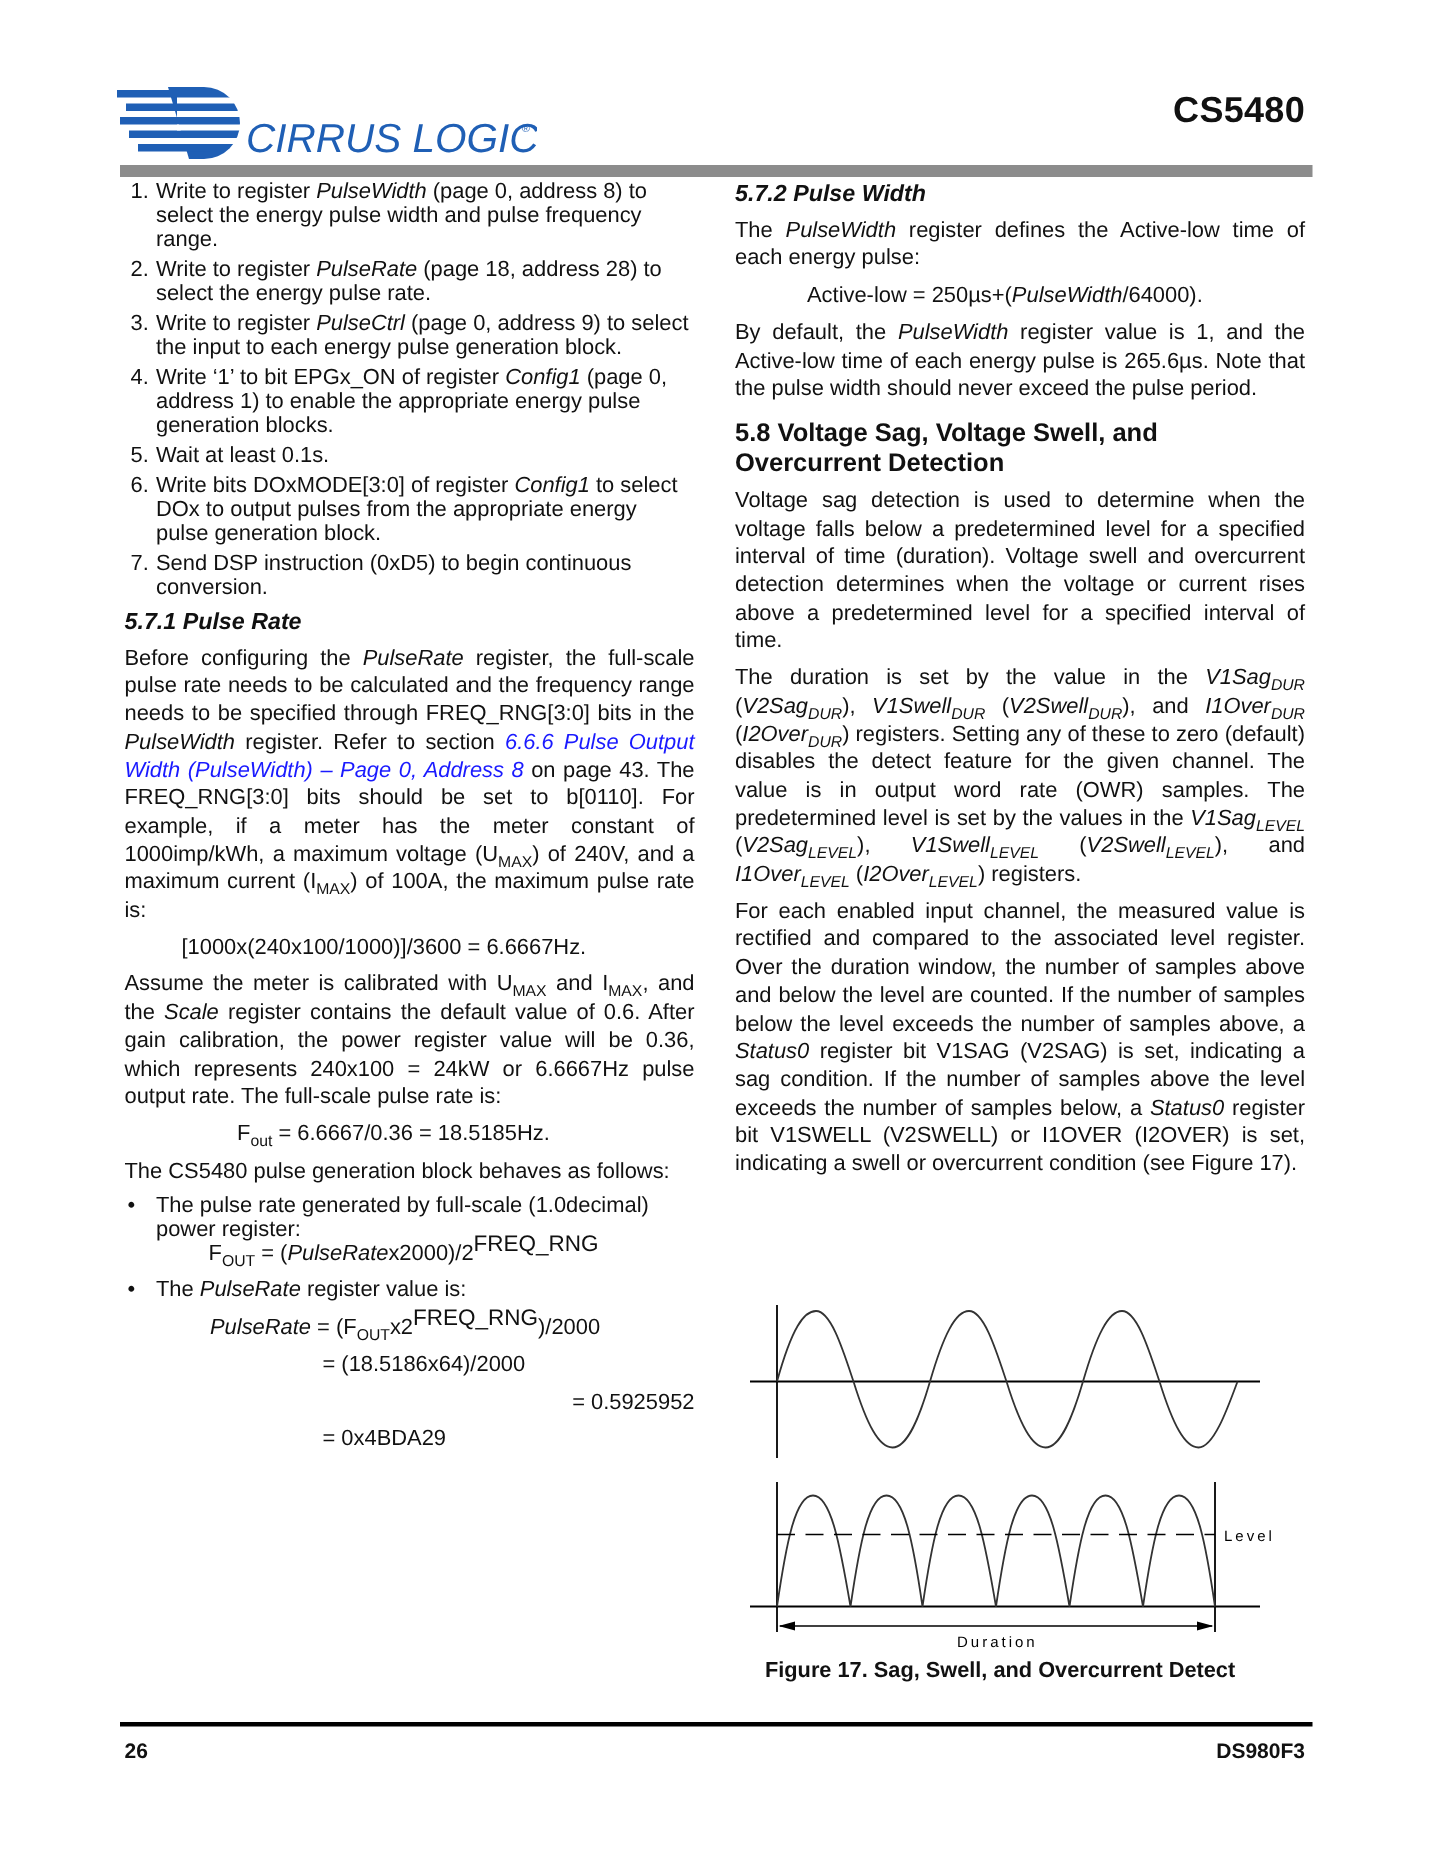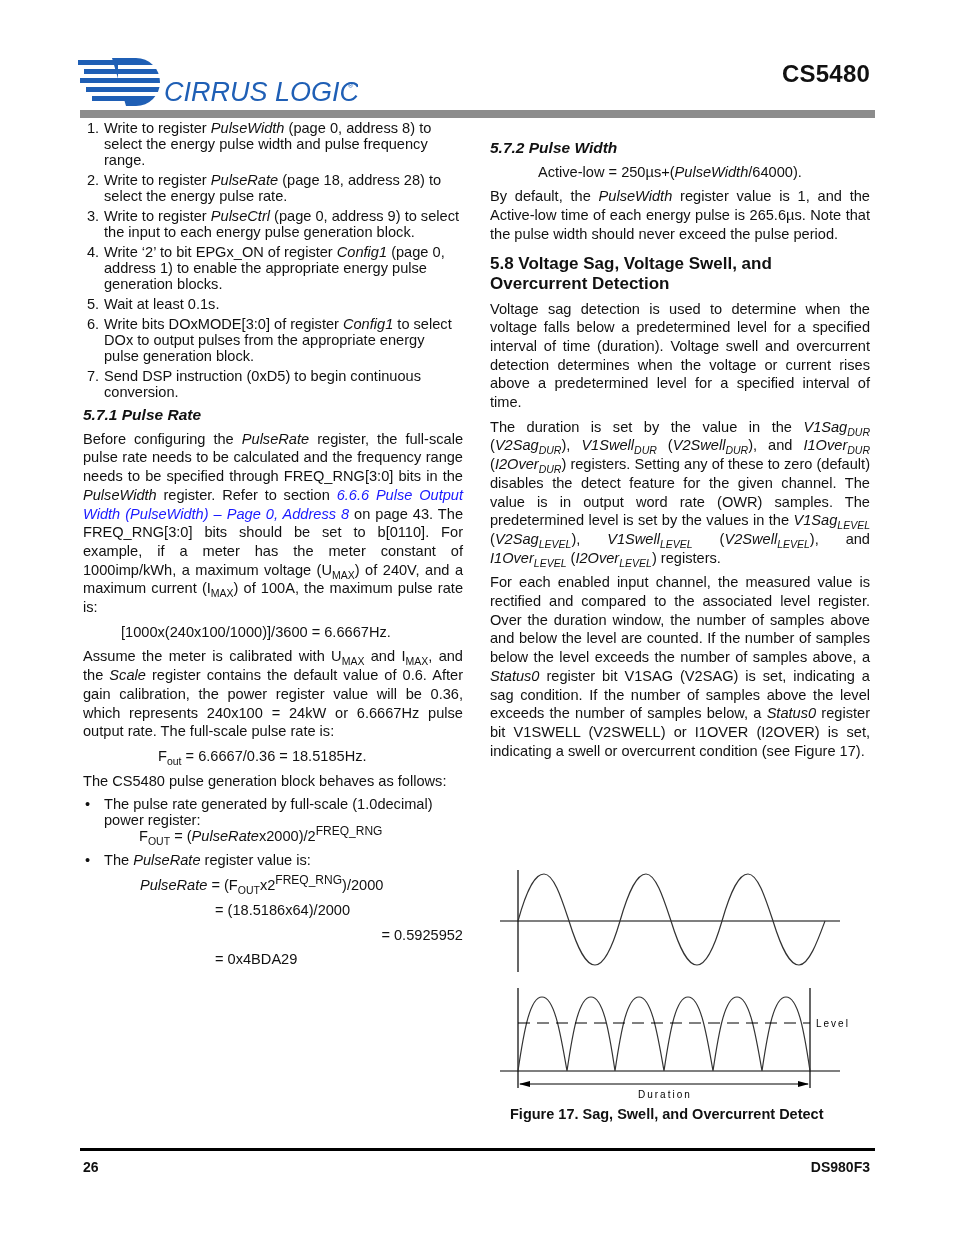--- a/index.html
+++ b/index.html
@@ -15,21 +15,21 @@
   p { margin: 0 0 6px 0; text-align: justify; }
   ol.steps { margin: 0 0 6px 0; padding: 0; list-style: none; }
   ol.steps li { position: relative; padding-left: 21px; margin-bottom: 4px; line-height: 16px; text-align: left; }
   ol.steps li .num { position: absolute; left: 4px; top: 0; }
   h3 { font-size: 15.5px; font-weight: bold; font-style: italic; margin: 6px 0 5px 0; }
   h2 { font-size: 17px; font-weight: bold; margin: 10px 0 6px 0; line-height: 20px; }
   .eq { text-align: left; margin: 0 0 6px 0; white-space: nowrap; }
   .link { color: #1a1aff; font-style: italic; }
   i { font-style: italic; }
   sub { font-size: 10.5px; vertical-align: -4px; line-height: 0; }
-  sup { font-size: 12px; vertical-align: 6px; line-height: 0; }
+  sup { font-size: 15px; vertical-align: 6px; line-height: 0; }
   ul.bul { margin: 0; padding: 0; list-style: none; }
   ul.bul li { position: relative; padding-left: 21px; margin-bottom: 4px; line-height: 16px; }
   ul.bul li .dot { position: absolute; left: 2px; top: 0; }
   .figure { left: 498px; top: 860px; width: 360px; height: 245px; }
   .fig-caption { left: 510px; top: 1106px; font-size: 14.5px; font-weight: bold; text-align: center; }
   .footer-bar { left: 80px; top: 1148px; width: 795px; height: 3px; background: #000; }
   .footer-page { left: 83px; top: 1159px; font-size: 14px; font-weight: bold; }
   .footer-doc { right: 84px; top: 1159px; font-size: 14px; font-weight: bold; }
 </style>
 </head>
@@ -61,21 +61,21 @@
   </svg>
 </div>
 <div class="abs part-no">CS5480</div>
 <div class="abs header-bar"></div>
 
 <div class="abs col col-left">
   <ol class="steps">
     <li><span class="num">1.</span><span>Write to register </span><i>PulseWidth</i><span> (page 0, address 8) to select the energy pulse width and pulse frequency range.</span></li>
     <li><span class="num">2.</span><span>Write to register </span><i>PulseRate</i><span> (page 18, address 28) to select the energy pulse rate.</span></li>
     <li><span class="num">3.</span><span>Write to register </span><i>PulseCtrl</i><span> (page 0, address 9) to select the input to each energy pulse generation block.</span></li>
-    <li><span class="num">4.</span><span>Write ‘2’ to bit EPGx_ON of register </span><i>Config1</i><span> (page 0, address 1) to enable the appropriate energy pulse generation blocks.</span></li>
+    <li><span class="num">4.</span><span>Write ‘1’ to bit EPGx_ON of register </span><i>Config1</i><span> (page 0, address 1) to enable the appropriate energy pulse generation blocks.</span></li>
     <li><span class="num">5.</span><span>Wait at least 0.1s.</span></li>
     <li><span class="num">6.</span><span>Write bits DOxMODE[3:0] of register </span><i>Config1</i><span> to select DOx to output pulses from the appropriate energy pulse generation block.</span></li>
     <li><span class="num">7.</span><span>Send DSP instruction (0xD5) to begin continuous conversion.</span></li>
   </ol>
 
   <h3>5.7.1  Pulse Rate</h3>
   <p><span>Before configuring the </span><i>PulseRate</i><span> register, the full-scale pulse rate needs to be calculated and the frequency range needs to be specified through FREQ_RNG[3:0] bits in the </span><i>PulseWidth</i><span> register. Refer to section </span><span class="link">6.6.6 Pulse Output Width (PulseWidth) – Page 0, Address 8</span><span> on page 43. The FREQ_RNG[3:0] bits should be set to b[0110]. For example, if a meter has the meter constant of 1000imp/kWh, a maximum voltage (U</span><sub>MAX</sub><span>) of 240V, and a maximum current (I</span><sub>MAX</sub><span>) of 100A, the maximum pulse rate is:</span></p>
   <div class="eq" style="padding-left:38px;">[1000x(240x100/1000)]/3600 = 6.6667Hz.</div>
 
   <p><span>Assume the meter is calibrated with U</span><sub>MAX</sub><span> and I</span><sub>MAX</sub><span>, and the </span><i>Scale</i><span> register contains the default value of 0.6. After gain calibration, the power register value will be 0.36, which represents 240x100 = 24kW or 6.6667Hz pulse output rate. The full-scale pulse rate is:</span></p>
@@ -88,21 +88,22 @@
     </li>
     <li style="margin-top:8px;"><span class="dot">•</span><span>The </span><i>PulseRate</i><span> register value is:</span></li>
   </ul>
   <div class="eq" style="padding-left:57px;margin-top:8px;"><i>PulseRate</i><span> = (F</span><sub>OUT</sub><span>x2</span><sup>FREQ_RNG</sup><span>)/2000</span></div>
   <div class="eq" style="padding-left:132px;margin-top:6px;">= (18.5186x64)/2000</div>
   <div class="eq" style="padding-left:132px;margin-top:6px;text-align:right;">= 0.5925952</div>
   <div class="eq" style="padding-left:132px;margin-top:6px;">= 0x4BDA29</div>
 </div>
 
 <div class="abs col col-right">
-  <h3 style="margin-top:19px;">5.7.2  Pulse Width</h3>
+  <h3 style="margin-top:1px;">5.7.2  Pulse Width</h3>
+  <p><span>The </span><i>PulseWidth</i><span> register defines the Active-low time of each energy pulse:</span></p>
   <div class="eq" style="padding-left:48px;"><span>Active-low = 250µs+(</span><i>PulseWidth</i><span>/64000).</span></div>
   <p><span>By default, the </span><i>PulseWidth</i><span> register value is 1, and the Active-low time of each energy pulse is 265.6µs. Note that the pulse width should never exceed the pulse period.</span></p>
 
   <h2>5.8  Voltage Sag, Voltage Swell, and Overcurrent Detection</h2>
   <p>Voltage sag detection is used to determine when the voltage falls below a predetermined level for a specified interval of time (duration). Voltage swell and overcurrent detection determines when the voltage or current rises above a predetermined level for a specified interval of time.</p>
   <p><span>The duration is set by the value in the </span><i>V1Sag</i><sub><i>DUR</i></sub><span> (</span><i>V2Sag</i><sub><i>DUR</i></sub><span>), </span><i>V1Swell</i><sub><i>DUR</i></sub><span> (</span><i>V2Swell</i><sub><i>DUR</i></sub><span>), and </span><i>I1Over</i><sub><i>DUR</i></sub><span> (</span><i>I2Over</i><sub><i>DUR</i></sub><span>) registers. Setting any of these to zero (default) disables the detect feature for the given channel. The value is in output word rate (OWR) samples. The predetermined level is set by the values in the </span><i>V1Sag</i><sub><i>LEVEL</i></sub><span> (</span><i>V2Sag</i><sub><i>LEVEL</i></sub><span>), </span><i>V1Swell</i><sub><i>LEVEL</i></sub><span> (</span><i>V2Swell</i><sub><i>LEVEL</i></sub><span>), and </span><i>I1Over</i><sub><i>LEVEL</i></sub><span> (</span><i>I2Over</i><sub><i>LEVEL</i></sub><span>) registers.</span></p>
   <p><span>For each enabled input channel, the measured value is rectified and compared to the associated level register. Over the duration window, the number of samples above and below the level are counted. If the number of samples below the level exceeds the number of samples above, a </span><i>Status0</i><span> register bit V1SAG (V2SAG) is set, indicating a sag condition. If the number of samples above the level exceeds the number of samples below, a </span><i>Status0</i><span> register bit V1SWELL (V2SWELL) or I1OVER (I2OVER) is set, indicating a swell or overcurrent condition (see Figure 17).</span></p>
 </div>
 
 <div class="abs figure">

